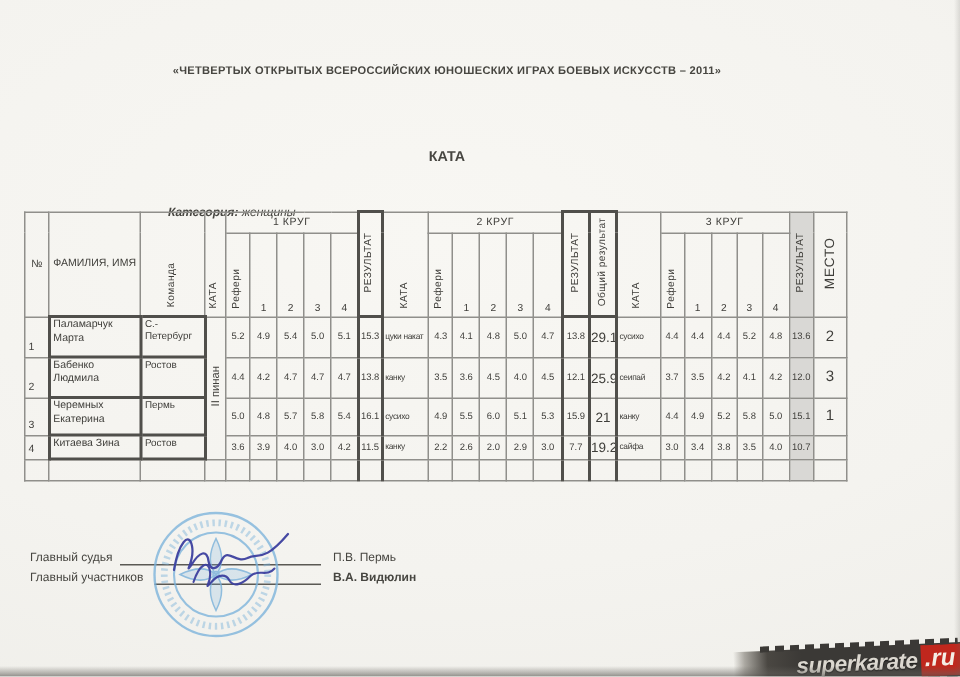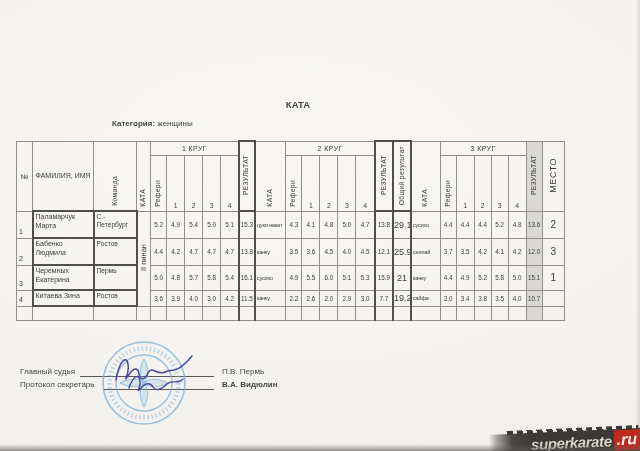--- a/index.html
+++ b/index.html
@@ -12,21 +12,21 @@
     position:relative; width:640px; height:451px; overflow:hidden;
     background:radial-gradient(ellipse 120% 90% at 45% 35%, #f8f7f3 0%, #f4f3ef 55%, #eeede8 100%);
     font-family:"Liberation Sans", sans-serif; color:var(--ink);
   }
   
   .titles{position:absolute; top:41px; left:0; width:596px; text-align:center; font-weight:bold; color:#474641;}
   .t1{font-size:8px; line-height:11px; white-space:nowrap;}
   .t2{font-size:8px; line-height:12px; white-space:nowrap;}
   .t3{font-size:7.4px; line-height:12px; white-space:nowrap; letter-spacing:.2px;}
   .section-title{position:absolute; top:99px; left:0; width:596px; text-align:center; font-weight:bold; font-size:9.5px; color:#474641;}
-  .category{position:absolute; top:119px; left:112px; font-size:8px; color:#474641;}
+  .category{position:absolute; top:137px; left:112px; font-size:8px; color:#474641;font-style:italic;}
   .category b{font-weight:bold;}
   
   table{position:absolute; left:16px; top:140px; width:549px; border-collapse:collapse; table-layout:fixed;}
   th,td{border:1px solid var(--bd); padding:0; margin:0; overflow:hidden; font-weight:normal; color:var(--ink2); vertical-align:middle; text-align:center;}
   thead th{font-size:7px;}
   .grp{font-size:7px; letter-spacing:.4px;}
   .v{writing-mode:vertical-rl; transform:rotate(180deg); display:inline-block; line-height:1; white-space:nowrap;}
   .vh{font-size:6.8px; letter-spacing:.3px;}
   .vh-big{font-size:9px; letter-spacing:.6px;}
   .th-bottom{vertical-align:bottom; padding-bottom:3px;}
@@ -67,20 +67,21 @@
       background:linear-gradient(to bottom, rgba(100,98,93,0), rgba(100,98,93,.45) 70%, rgba(80,78,74,.6));}
   .edge-right{position:absolute; top:0; bottom:0; right:0; width:4px;
       background:linear-gradient(to left, rgba(100,98,93,.18), rgba(100,98,93,0));}
 </style>
 </head>
 <body>
 
 <div id="page">
 
   <div class="titles">
+    <div class="t3">«ЧЕТВЕРТЫХ ОТКРЫТЫХ ВСЕРОССИЙСКИХ ЮНОШЕСКИХ ИГРАХ БОЕВЫХ ИСКУССТВ – 2011»</div>
   </div>
 
   <div class="section-title">КАТА</div>
 
   <div class="category">
     <b>Категория:</b>
     <span>женщины</span>
   </div>
 
   <table>
@@ -285,21 +286,21 @@
         <td class="shade"></td>
           <td></td>
       </tr>
     </tbody>
   </table>
 
   <div class="sig-label" style="left:20px; top:367px;">Главный судья</div>
   <div class="sig-line" style="left:80px; top:376px; width:134px;"></div>
   <div class="sig-name" style="left:222px; top:367px;">П.В. Пермь</div>
 
-  <div class="sig-label" style="left:20px; top:380px;">Протокол секретарь</div>
+  <div class="sig-label" style="left:20px; top:380px;">Главный участников</div>
   <div class="sig-line" style="left:103px; top:389px; width:111px;"></div>
   <div class="sig-name" style="left:222px; top:380px;font-weight:bold;">В.А. Видюлин</div>
 
   <svg class="stamp" viewBox="0 0 88 88">
     <circle cx="44" cy="44" r="41" fill="none" stroke="#79b1da" stroke-width="1.6" opacity="0.85"></circle>
     <circle cx="44" cy="44" r="28" fill="none" stroke="#79b1da" stroke-width="1.4" opacity="0.85"></circle>
     <circle cx="44" cy="44" r="34.5" fill="none" stroke="#79b1da" stroke-width="4.5" stroke-dasharray="1.6 2.5" opacity="0.5"></circle>
     <g stroke="#79b1da" fill="rgba(121,177,218,0.28)" stroke-width="1" opacity="0.9">
       <path id="petal" d="M44 20 C49 30 49 38 44 44 C39 38 39 30 44 20 Z"></path>
       <use href="#petal" transform="rotate(90 44 44)"></use>

